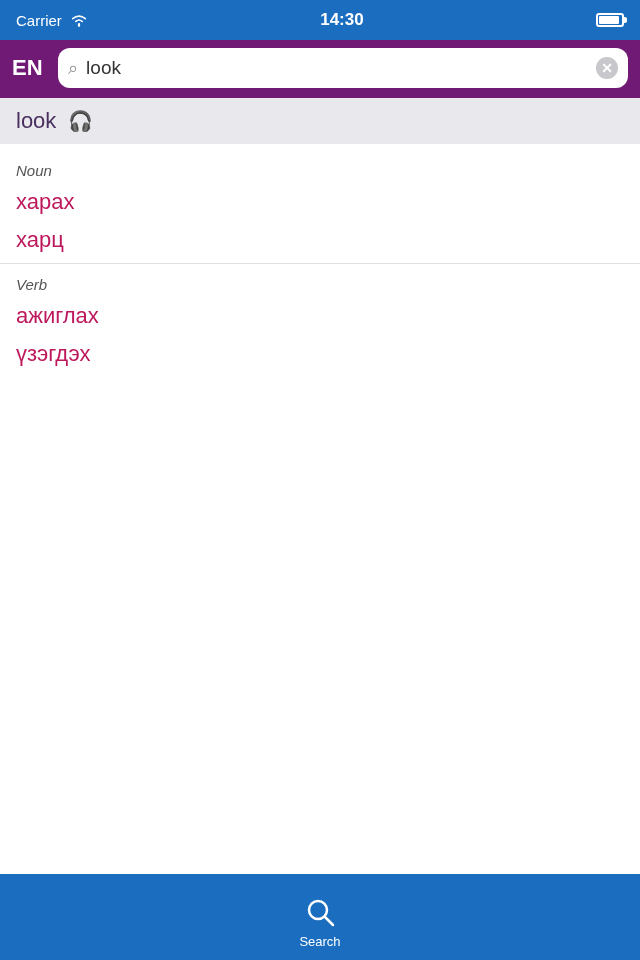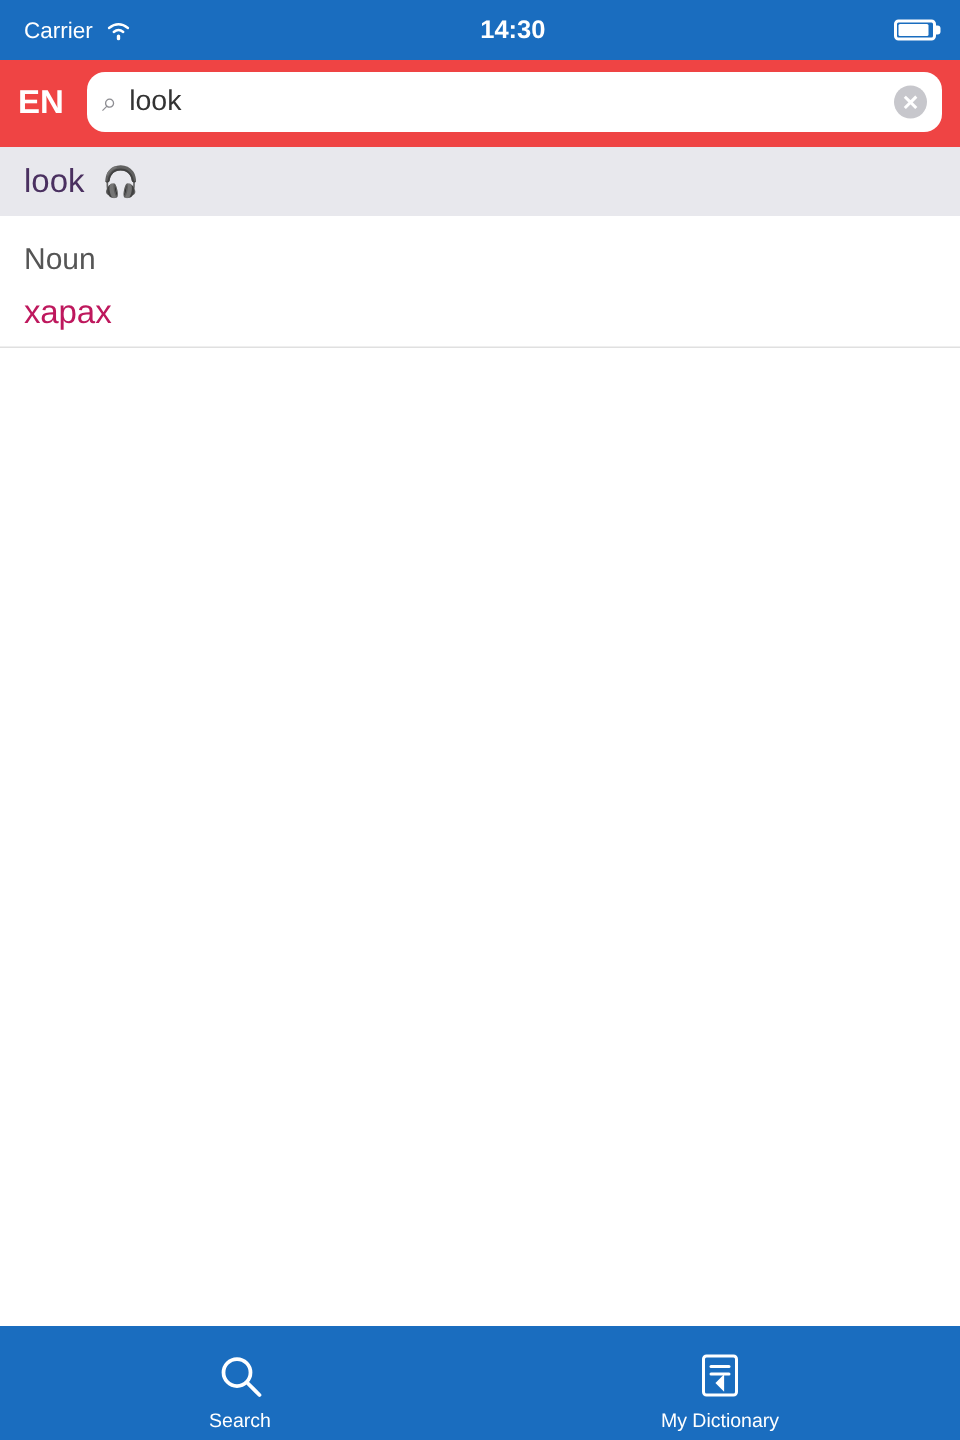--- a/index.html
+++ b/index.html
@@ -60,21 +60,21 @@
     }
     .battery-fill {
       background: white;
       height: 100%;
       width: 90%;
       border-radius: 1px;
     }
 
     
     .search-bar {
-      background: #ef4444;
+      background: #701a75;
       padding: 8px 12px 10px 12px;
       display: flex;
       align-items: center;
       gap: 10px;
     }
     .lang-label {
       color: white;
       font-size: 22px;
       font-weight: 600;
       min-width: 36px;
@@ -135,21 +135,22 @@
       cursor: pointer;
     }
 
     
     .content {
       background: white;
       padding: 10px 0;
       flex: 1;
     }
     .pos-label {
-      font-size: 20px;
+      font-style: italic;
+      font-size: 15px;
       color: #555;
       padding: 8px 16px 4px;
     }
     .translation {
       font-size: 22px;
       color: #be185d;
       padding: 6px 16px;
       cursor: pointer;
     }
 
@@ -158,21 +159,21 @@
       height: calc(960px - 40px - 58px - 90px);
       overflow-y: auto;
     }
 
     
     .tab-bar {
       position: absolute;
       bottom: 0;
       left: 0;
       right: 0;
-      height: 76px;
+      height: 86px;
       background: #1a6dbf;
       display: flex;
       align-items: center;
     }
     .tab-item {
       flex: 1;
       display: flex;
       flex-direction: column;
       align-items: center;
       justify-content: center;
@@ -242,44 +243,39 @@
     <span class="audio-icon" title="Play audio">
       
       🎧
     </span>
   </div>
 
   <div class="content">
     <div>
       <div class="pos-label">Noun</div>
       <div class="translation">харах</div>
+      <div class="translation">харц</div>
     </div>
     <div class="divider"></div>
+    <div>
+      <div class="pos-label">Verb</div>
+      <div class="translation">ажиглах</div>
+      <div class="translation">үзэгдэх</div>
+    </div>
   </div>
 </div>
 
 <div class="tab-bar">
 
   <div class="tab-item">
     <div class="tab-icon">
       <svg viewBox="0 0 32 32">
         <circle cx="14" cy="14" r="9" stroke-width="2.5"></circle>
         <line x1="21" y1="21" x2="29" y2="29" stroke-width="2.5" stroke-linecap="round"></line>
       </svg>
     </div>
     <span class="tab-label">Search</span>
   </div>
 
-  <div class="tab-item">
-    <div class="tab-icon">
-      <svg viewBox="0 0 32 32">
-        <rect x="5" y="3" width="22" height="26" rx="2" stroke-width="2"></rect>
-        <path d="M10 10 L22 10" stroke-width="2" stroke-linecap="round"></path>
-        <path d="M10 15 L22 15" stroke-width="2" stroke-linecap="round"></path>
-        <path d="M14 21 L18 17 L18 25 Z" stroke-width="1.5" fill="white"></path>
-      </svg>
-    </div>
-    <span class="tab-label">My Dictionary</span>
-  </div>
 
 
 
 </div>
 
 </body></html>

